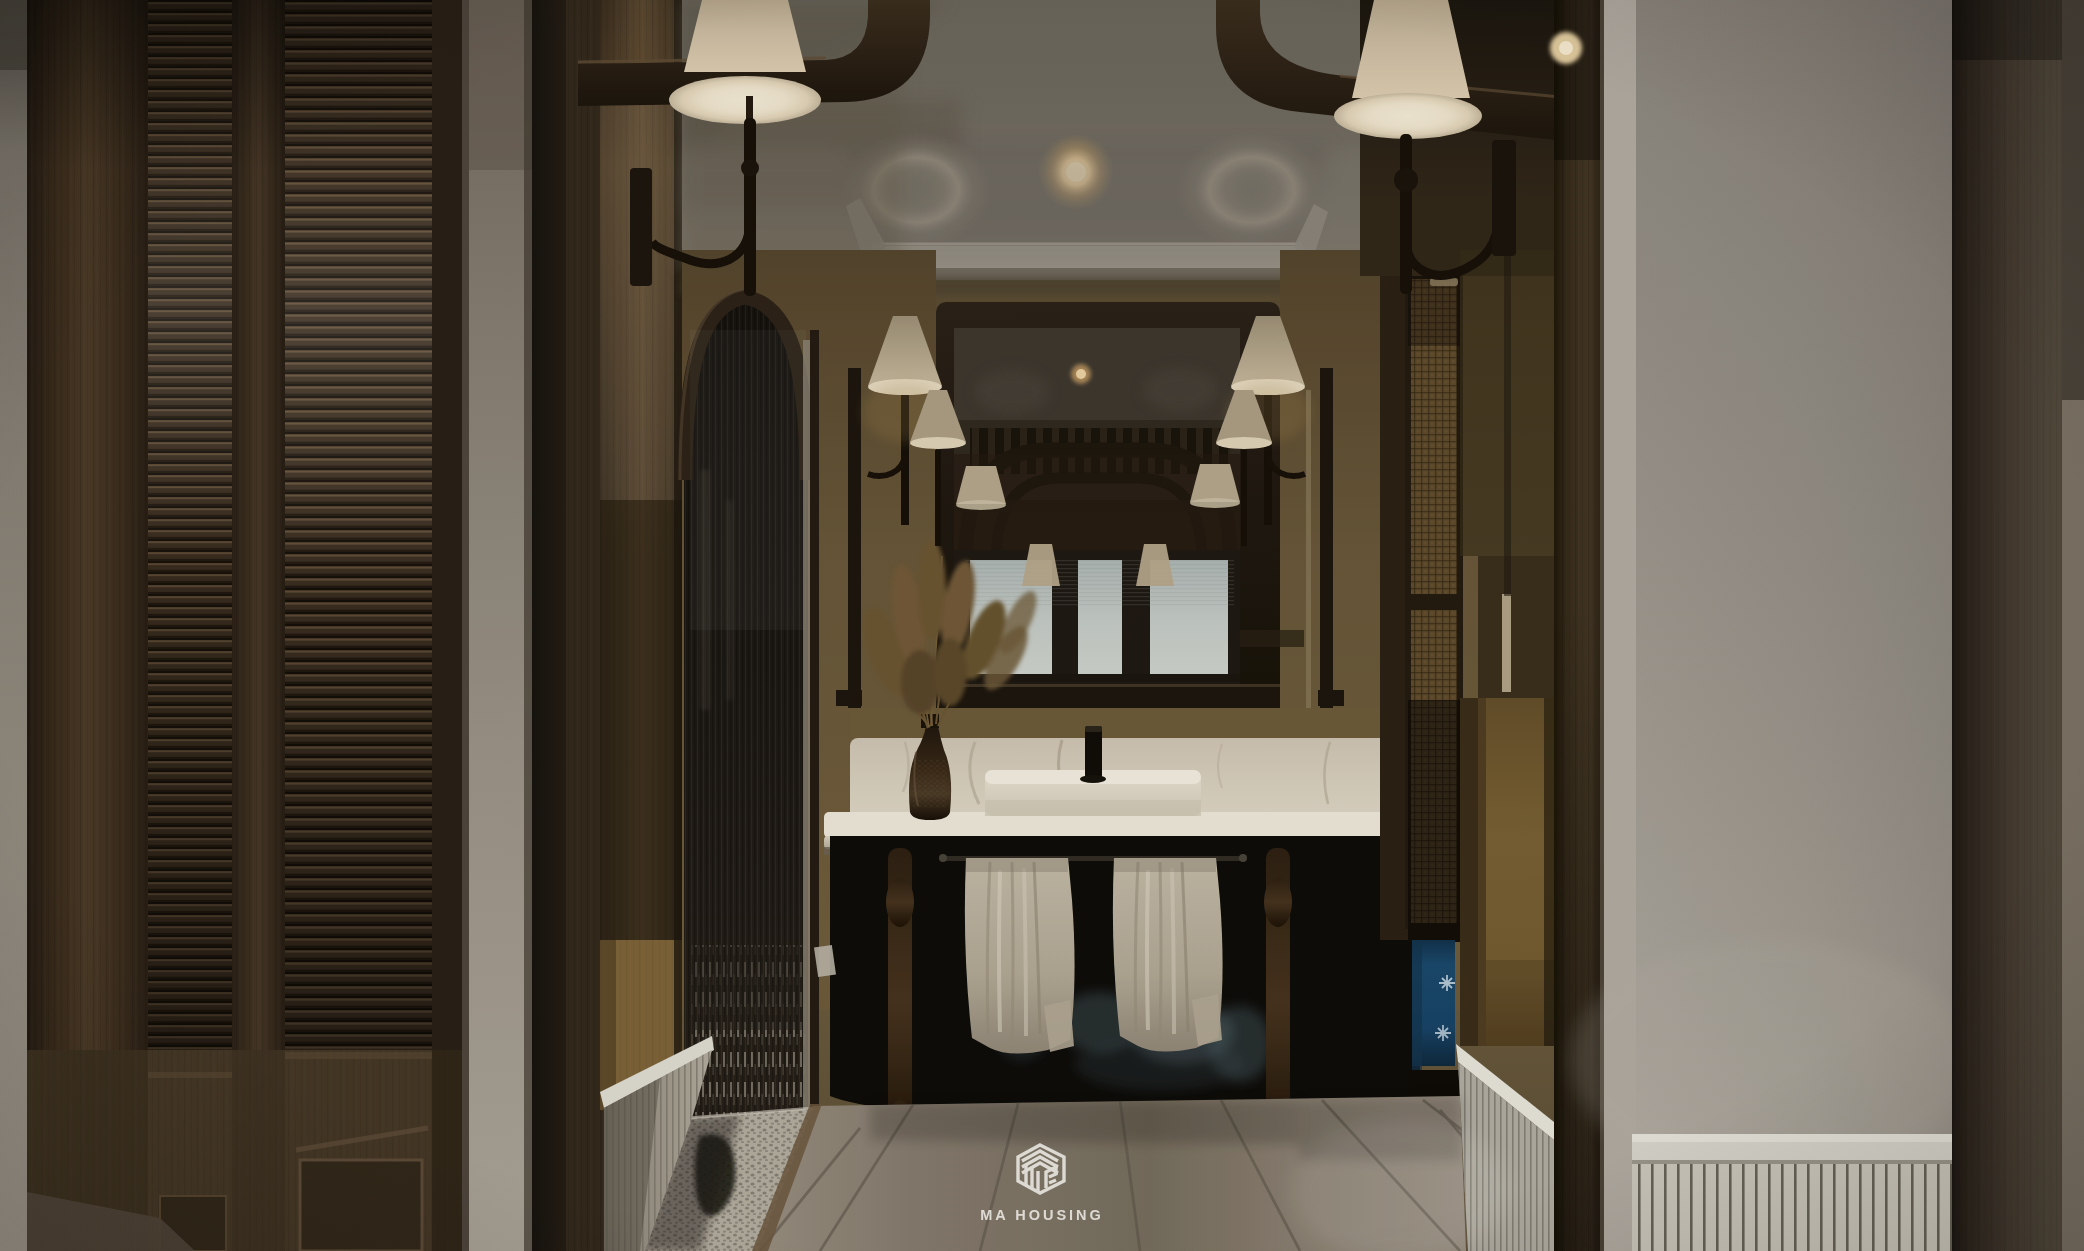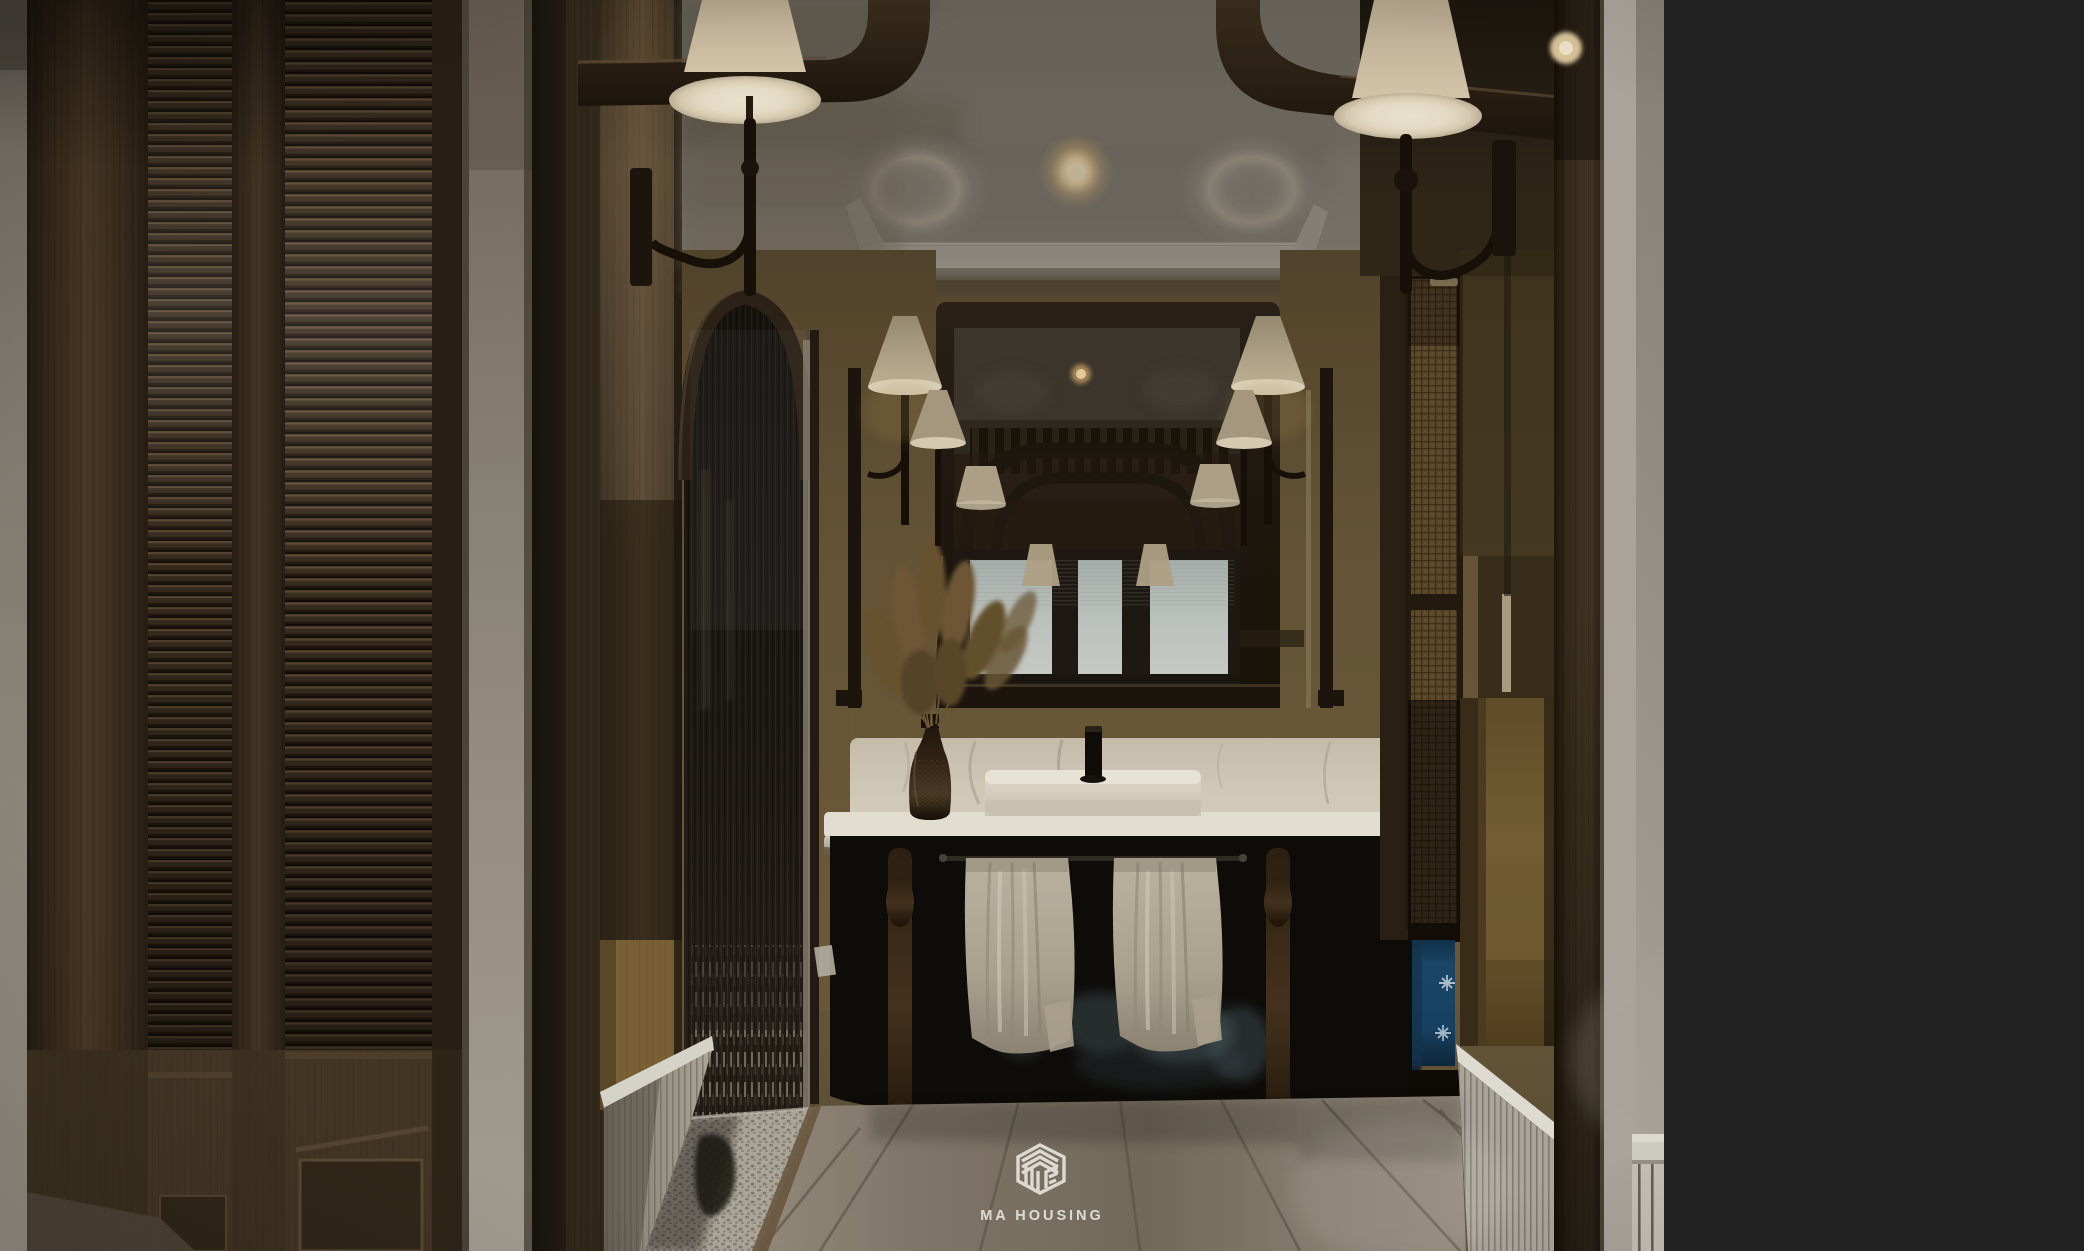--- a/index.html
+++ b/index.html
@@ -1,16 +1,16 @@
 <!DOCTYPE html>
 <html><head>
 <meta charset="utf-8">
 <style>
 html,body{margin:0;padding:0;background:#222;}
-#scene{position:relative;width:1664px;height:1251px;overflow:hidden;font-family:"Liberation Sans",sans-serif;}
+#scene{position:relative;width:2084px;height:1251px;overflow:hidden;font-family:"Liberation Sans",sans-serif;}
 </style>
 </head>
 <body>
 <div id="scene">
 <svg width="2084" height="1251" viewBox="0 0 2084 1251">
 <defs>
 <linearGradient id="gsG" x1="0" y1="0" x2="0" y2="1">
 <stop offset="0" stop-color="#4e4a43"></stop>
           <stop offset="0.12" stop-color="#7c766d"></stop>
           <stop offset="0.6" stop-color="#8f887e"></stop>

